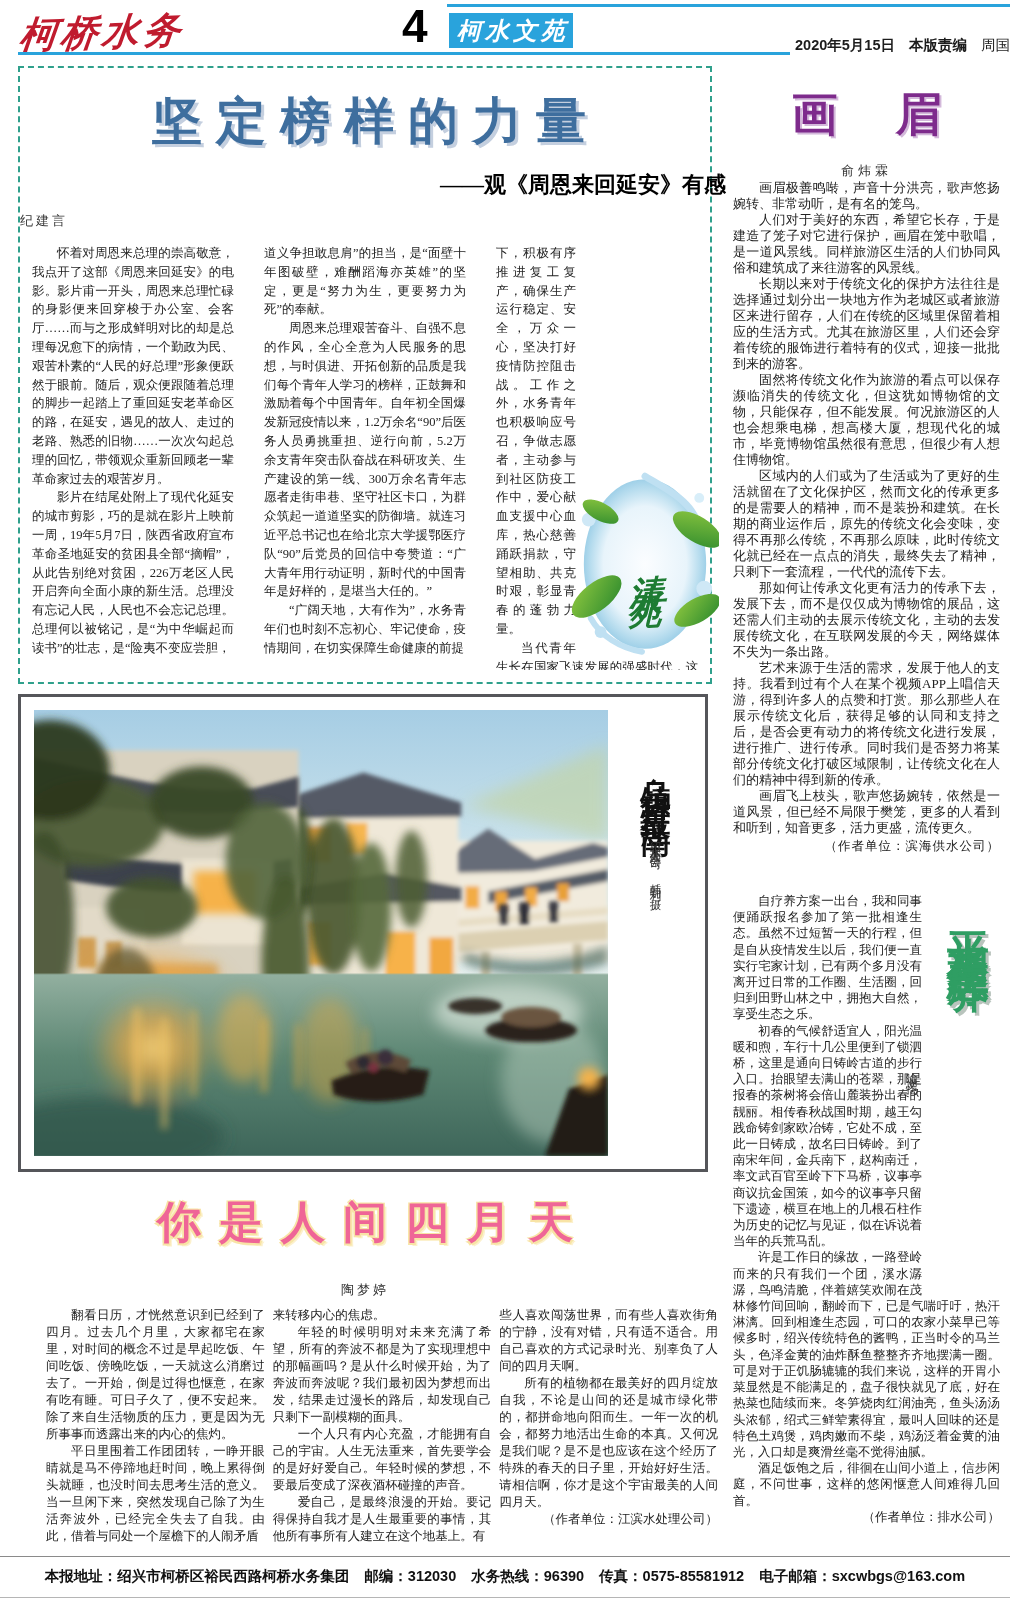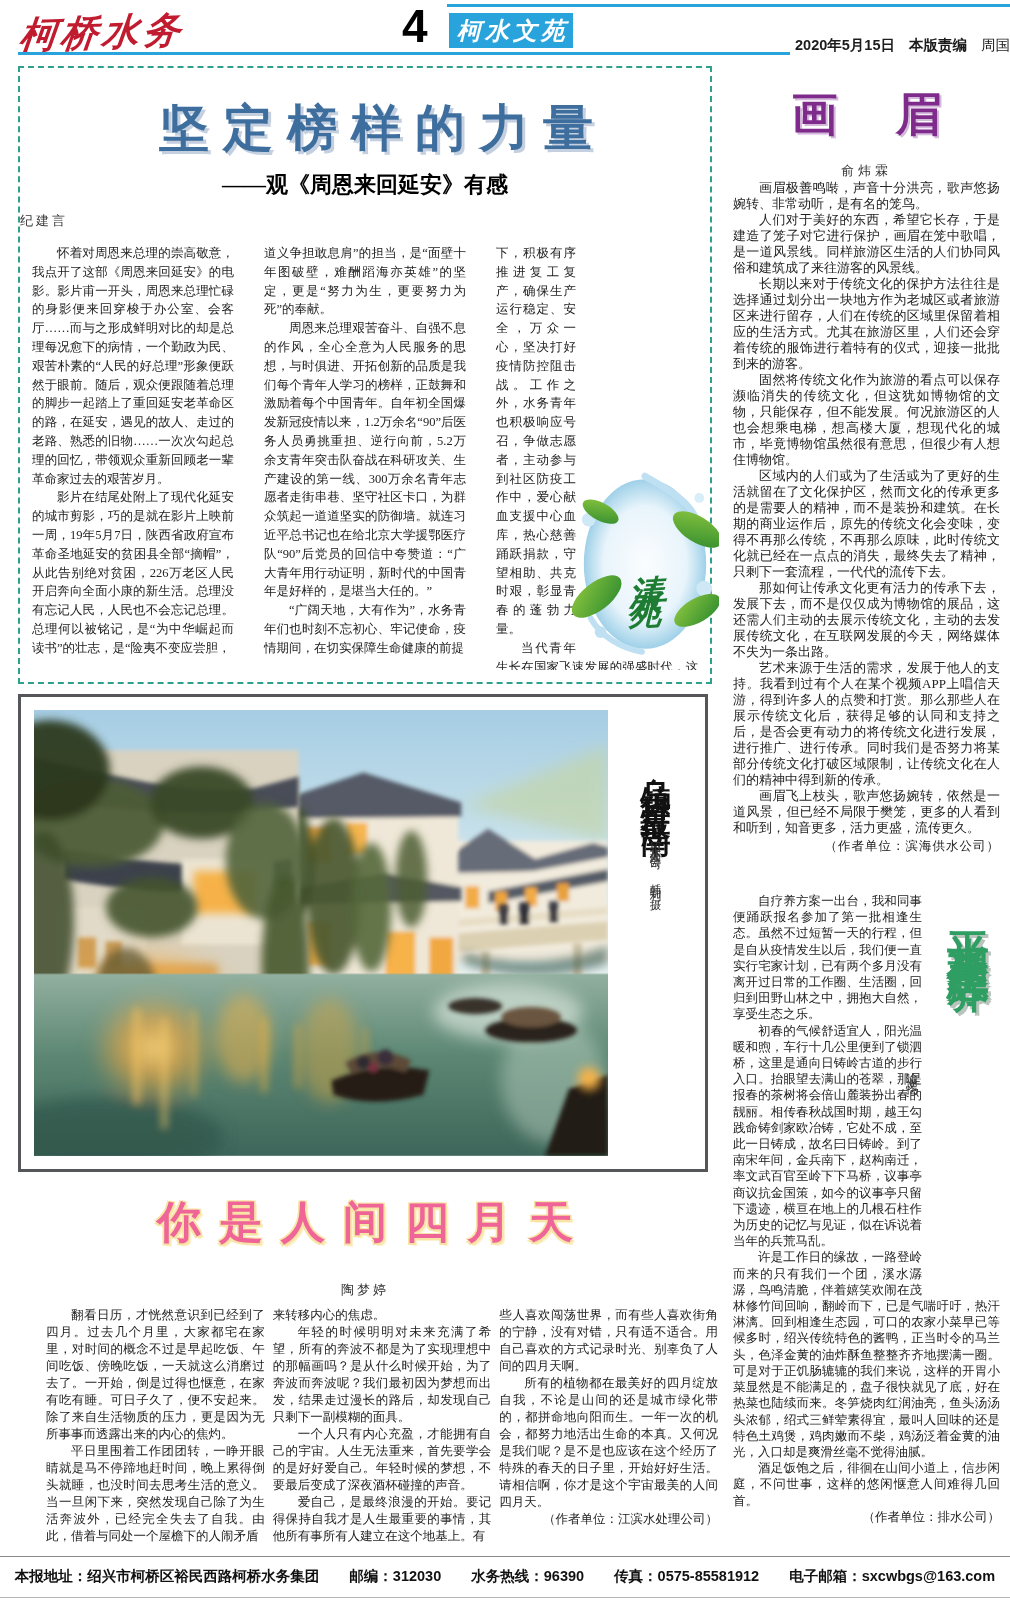--- a/index.html
+++ b/index.html
@@ -14,24 +14,24 @@
   .secbox{position:absolute;left:449px;top:13px;width:124px;height:35px;background:var(--masthead-blue);
           display:flex;align-items:center;justify-content:center}
   .secbox span{color:#fff;font-weight:800;font-style:italic;font-size:24px;letter-spacing:4px;padding-left:4px}
   .headrule{position:absolute;left:18px;top:52px;width:772px;height:3px;background:var(--masthead-blue)}
   .dateline{position:absolute;left:795px;top:36px;width:215px;font-family:"Liberation Sans",sans-serif;
             font-size:14.5px;font-weight:bold;white-space:nowrap}
   .dateline .ed{font-weight:normal;margin-left:10px}
   .dateline .lbl{margin-left:10px}
   
   .mainbox{position:absolute;left:18px;top:66px;width:690px;height:614px;border:2px dashed var(--box-border-teal);background:#fff}
-  .mtitle{position:absolute;left:0;top:16px;width:100%;margin:11px;text-align:center;font-size:50px;font-weight:800;
+  .mtitle{position:absolute;left:0;top:16px;width:100%;margin:4px;text-align:center;font-size:50px;font-weight:800;
           color:var(--main-title-blue);letter-spacing:14px;padding-left:14px;box-sizing:border-box;
           text-shadow:3px 3px 0 #c4cfdf}
-  .msub{position:absolute;left:0;top:102px;width:100%;text-align:center;font-size:22px;font-weight:bold;color:#000}
+  .msub{position:absolute;left:16px;top:102px;width:100%;text-align:right;font-size:22px;font-weight:bold;color:#000}
   .mauthor{position:absolute;left:0;top:144px;width:100%;text-align:left;font-size:13px;color:#333;letter-spacing:3px}
   .mcols{position:absolute;left:12px;top:176px;width:666px;height:426px;display:flex;gap:30px;overflow:hidden}
   .mcol{flex:1;font-size:12.5px;line-height:18.8px;color:#222}
   .seg{text-align:justify}
   .ind{text-indent:2em}
   .ar{text-align:right;text-indent:0}
   .badge-spacer{float:right;width:122px;height:178px;margin-top:226px}
   
   .badge{position:absolute;left:551px;top:400px;width:148px;height:192px}
   .badge svg{position:absolute;left:0;top:0;width:100%;height:100%}
@@ -67,21 +67,21 @@
   .april{position:absolute;left:18px;top:1193px;width:694px;height:360px}
   .atitle{margin:0;text-align:center;font-size:44px;font-weight:800;color:var(--april-pink);
           letter-spacing:18px;padding-left:18px;
           text-shadow:-1.5px -1.5px 0 #f8e4a6,1.5px -1.5px 0 #f8e4a6,-1.5px 1.5px 0 #f8e4a6,1.5px 1.5px 0 #f8e4a6,3px 3px 0 #fcf1cd}
   .aauthor{position:absolute;left:0;top:88px;width:100%;text-align:center;font-size:13px;color:#333;letter-spacing:3px}
   .acols{position:absolute;left:28px;top:114px;width:672px;height:246px;display:flex;gap:8px;overflow:hidden}
   .acol{flex:1;font-size:12.5px;line-height:17px;color:#222}
   
   .frule{position:absolute;left:0;top:1556px;width:1010px;height:1px;background:#8a8a8a}
   .frule2{position:absolute;left:0;top:1597px;width:1010px;height:1px;background:#b5b5b5}
-  .fitems{position:absolute;left:0;top:1567px;width:1010px;display:flex;justify-content:center;gap:30px;
+  .fitems{position:absolute;left:0;top:1567px;width:1010px;display:flex;justify-content:center;gap:15px;
           font-family:"Liberation Sans",sans-serif;font-weight:bold;font-size:14.5px;color:#111;white-space:nowrap}
 </style>
 </head>
 <body>
 
 <header>
   <div class="logo">柯桥水务</div>
   <div class="topline"></div>
   <div class="pagenum">4</div>
   <div class="secbox">

